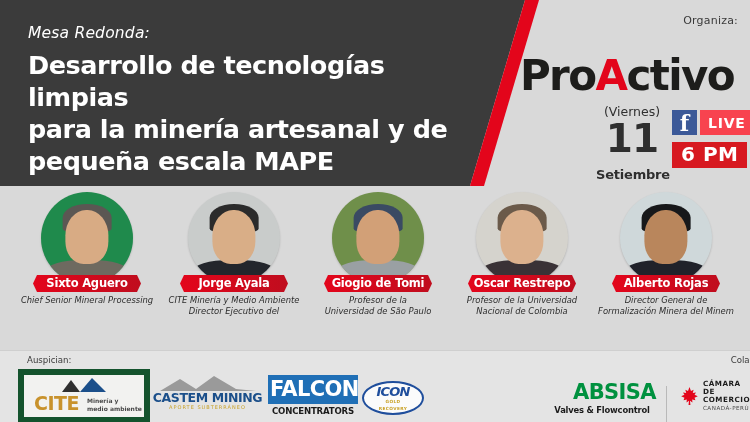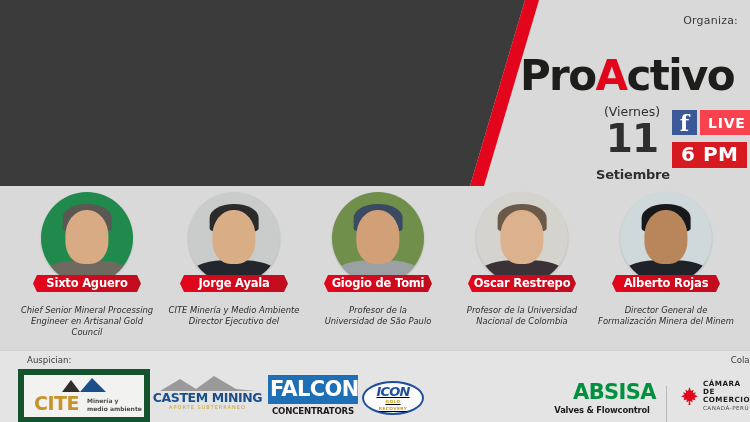--- a/index.html
+++ b/index.html
@@ -98,21 +98,21 @@
   }
   .nameplate{
     position:relative;margin:-9px auto 0 auto;width:108px;height:17px;
     background:linear-gradient(90deg,#e3051b,#c00d1e);
     color:#fff;font-family:"DejaVu Sans", sans-serif;font-weight:bold;font-size:11.5px;
     line-height:17px;letter-spacing:-.2px;
     clip-path:polygon(4px 0,104px 0,108px 50%,104px 100%,4px 100%,0 50%);
     z-index:3;
   }
   .role{
-    margin-top:13px;font-family:"DejaVu Sans", sans-serif;font-style:italic;font-size:8.4px;
+    margin-top:3px;font-family:"DejaVu Sans", sans-serif;font-style:italic;font-size:8.4px;
     color:#2c2c2c;line-height:1.3;padding:0 6px;
   }
 
   
   .footer{position:absolute;left:0;top:350px;width:750px;height:72px;background:#e4e4e4;padding-left:44px;}
   .footer:before{content:"";position:absolute;left:0;top:0;width:750px;height:1px;background:#cfcfcf;}
   .auspician{
     position:absolute;left:27px;top:5px;font-family:"DejaVu Sans", sans-serif;
     font-size:8.6px;color:#3a3a3a;
   }
@@ -159,21 +159,21 @@
   }
   .falcon-sub{
     color:#1b1b1b;font-family:"DejaVu Sans", sans-serif;font-weight:bold;font-size:8.6px;
     text-align:center;letter-spacing:-.2px;margin-top:2px;
   }
 
   
   .icon-box{left:362px;width:62px;top:8px;}
   .icon-oval{
     width:62px;height:30px;border-radius:50%;border:2px solid #1f4e9c;background:#fbfbfb;
-    display:flex;flex-direction:column;align-items:center;justify-content:center;text-decoration:underline;
+    display:flex;flex-direction:column;align-items:center;justify-content:center;
   }
   .icon-word{
     font-family:"DejaVu Sans", sans-serif;font-weight:bold;font-style:italic;font-size:13px;
     color:#1f4e9c;letter-spacing:-.8px;line-height:1;
   }
   .icon-sub{
     font-family:"DejaVu Sans", sans-serif;font-weight:bold;font-size:4.3px;color:#c9a227;
     letter-spacing:.4px;line-height:1.2;margin-top:1px;
   }
 
@@ -213,20 +213,28 @@
 </style>
 </head>
 <body>
 
 <div id="banner">
 
   <div class="header">
     <div class="dark-panel"></div>
     <div class="red-stripe"></div>
 
+    <div class="title-block">
+      <div class="kicker">Mesa Redonda:</div>
+      <div class="headline">
+        <span>Desarrollo de tecnologías limpias</span>
+        <span>para la minería artesanal y de</span>
+        <span>pequeña escala MAPE</span>
+      </div>
+    </div>
 
     <div class="organiza">Organiza:</div>
 
     <div class="proactivo"><span>Pro</span><span class="a-red">A</span><span>ctivo</span></div>
 
     <div class="datebox">
       <div class="viernes">(Viernes)</div>
       <div class="daynum">11</div>
       <div class="mesname">Setiembre</div>
     </div>
@@ -246,21 +254,20 @@
       <div class="photo" style="background:#1f8a4c;">
         <div class="face">
           <div class="body-sh" style="background:#6e6a60;"></div>
           <div class="hair" style="background:#5b5753;"></div>
           <div class="head" style="background:#d8ab84;"></div>
         </div>
       </div>
       <div class="nameplate">Sixto Aguero</div>
       <div class="role">
         <div>Chief Senior Mineral Processing</div>
-        <div>Engineer en Artisanal Gold Council</div>
       </div>
     </div>
 
     <div class="speaker" style="left:159px;">
       <div class="photo" style="background:#c9cccb;">
         <div class="face">
           <div class="body-sh" style="background:#23262c;"></div>
           <div class="hair" style="background:#2b2b2b;"></div>
           <div class="head" style="background:#d9ae87;"></div>
         </div>

